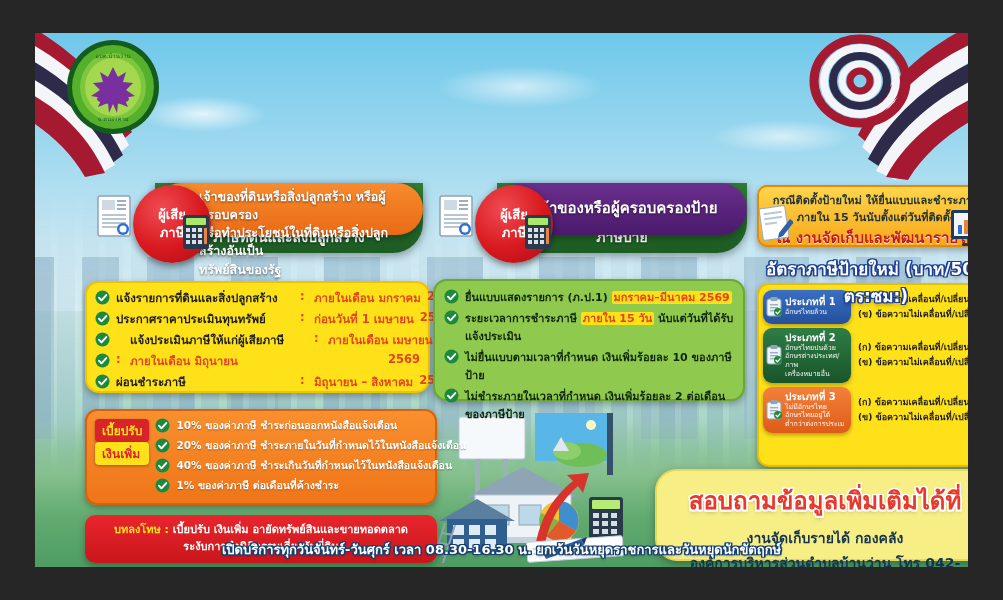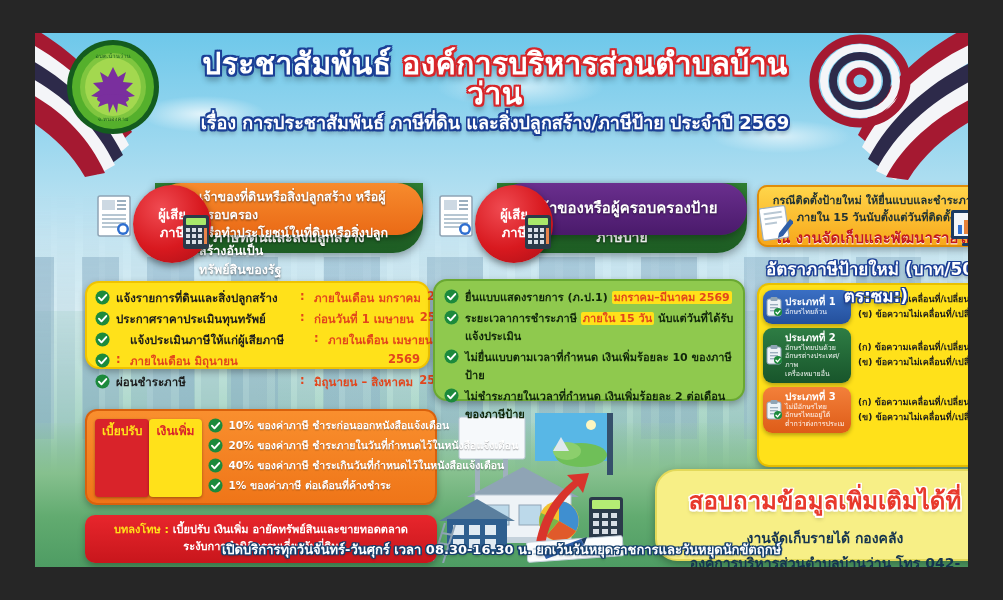--- a/index.html
+++ b/index.html
@@ -279,24 +279,20 @@
       <ellipse cx="56" cy="54" rx="28" ry="29" fill="#a3d84f"></ellipse>
       <g fill="#7a2f9e">
         <path d="M56 34 l5 10 8-5 -3 10 10 1 -7 7 9 6 -11 2 4 9 -10-4 -1 10 -4-9 -4 9 -1-10 -10 4 4-9 -11-2 9-6 -7-7 10-1 -3-10 8 5z"></path>
         <ellipse cx="56" cy="66" rx="16" ry="5"></ellipse>
       </g>
       <text x="56" y="25" font-size="6" fill="#1b5e20" text-anchor="middle" font-family="'DejaVu Sans',sans-serif">อบต.บ้านว่าน</text>
       <text x="56" y="88" font-size="6" fill="#1b5e20" text-anchor="middle" font-family="'DejaVu Sans',sans-serif">จ.หนองคาย</text>
     </svg>
   </div>
 
-  <div class="headline">
-    <div class="h-main"><span>ประชาสัมพันธ์ </span><span class="red">องค์การบริหารส่วนตำบลบ้านว่าน</span></div>
-    <div class="h-sub">เรื่อง การประชาสัมพันธ์ ภาษีที่ดิน และสิ่งปลูกสร้าง/ภาษีป้าย ประจำปี 2569</div>
-  </div>
 
   <div class="pill-green-band" style="left:120px; top:150px; width:268px; height:70px;">
     <span>ภาษีที่ดินและสิ่งปลูกสร้าง</span>
   </div>
   <div class="pill-main pill-orange" style="left:120px; top:150px; width:268px; height:52px;">
     <div class="pill-text" style="padding:5px 10px 0 44px;">
       <div>เจ้าของที่ดินหรือสิ่งปลูกสร้าง หรือผู้ครอบครอง</div>
       <div>หรือทำประโยชน์ในที่ดินหรือสิ่งปลูกสร้างอันเป็น</div>
       <div>ทรัพย์สินของรัฐ</div>
     </div>
@@ -332,21 +328,21 @@
         <rect x="3" y="19" width="4" height="4"></rect>
         <rect x="9" y="19" width="4" height="4"></rect>
         <rect x="15" y="19" width="4" height="4"></rect>
         <rect x="3" y="25" width="4" height="4"></rect>
         <rect x="9" y="25" width="4" height="4"></rect>
         <rect x="15" y="25" width="4" height="4"></rect>
       </g>
     <rect x="21" y="13" width="3" height="16" fill="#e8834a"></rect>
   </svg>
 
-  <div class="ybox" style="left:50px; top:248px; width:345px; height:88px; padding:6px 8px;">
+  <div class="ybox" style="left:50px; top:248px; width:345px; height:112px; padding:6px 8px;">
     <div id="landRows">
         <div class="row">
           <svg class="chk" viewBox="0 0 16 16">
             <circle cx="8" cy="8" r="7.5" fill="#1c8a3c"></circle>
             <path d="M4.2 8.2 L6.9 11 L12 5.4" stroke="#fff" stroke-width="2.1" fill="none" stroke-linecap="round" stroke-linejoin="round"></path>
           </svg>
           <span class="lbl" style="flex:0 0 178px;">แจ้งรายการที่ดินและสิ่งปลูกสร้าง</span>
           <span class="val" style="flex:0 0 8px;">:</span>
           <span class="val" style="flex:1 1 auto;">ภายในเดือน มกราคม</span>
           <span class="yr">2569</span>
@@ -571,21 +567,21 @@
           <div class="rate-items">
             <div class="rate-line">(ก) ข้อความเคลื่อนที่/เปลี่ยนได้</div>
             <div class="rate-line">(ข) ข้อความไม่เคลื่อนที่/เปลี่ยนไม่ได้</div>
           </div>
         </div>
       </div>
   </div>
 
   <div class="pen" style="left:50px; top:376px; width:352px; height:96px;">
     <div style="display:flex; gap:6px; align-items:flex-start;">
-      <div style="flex:0 0 auto; display:flex; flex-direction:row; justify-content:flex-start; height:80px; padding-top:2px;">
+      <div style="flex:0 0 auto; display:flex; flex-direction:column; justify-content:flex-start; height:80px; padding-top:2px;">
         <span class="tag tag-red">เบี้ยปรับ</span>
         <span class="tag tag-yel">เงินเพิ่ม</span>
       </div>
       <div style="flex:1 1 auto;" id="penRows">
           <div class="row">
             <svg class="chk" viewBox="0 0 16 16">
               <circle cx="8" cy="8" r="7.5" fill="#1c8a3c"></circle>
               <path d="M4.2 8.2 L6.9 11 L12 5.4" stroke="#fff" stroke-width="2.1" fill="none" stroke-linecap="round" stroke-linejoin="round"></path>
             </svg>
             <span class="pen-line">10% ของค่าภาษี ชำระก่อนออกหนังสือแจ้งเตือน</span>

